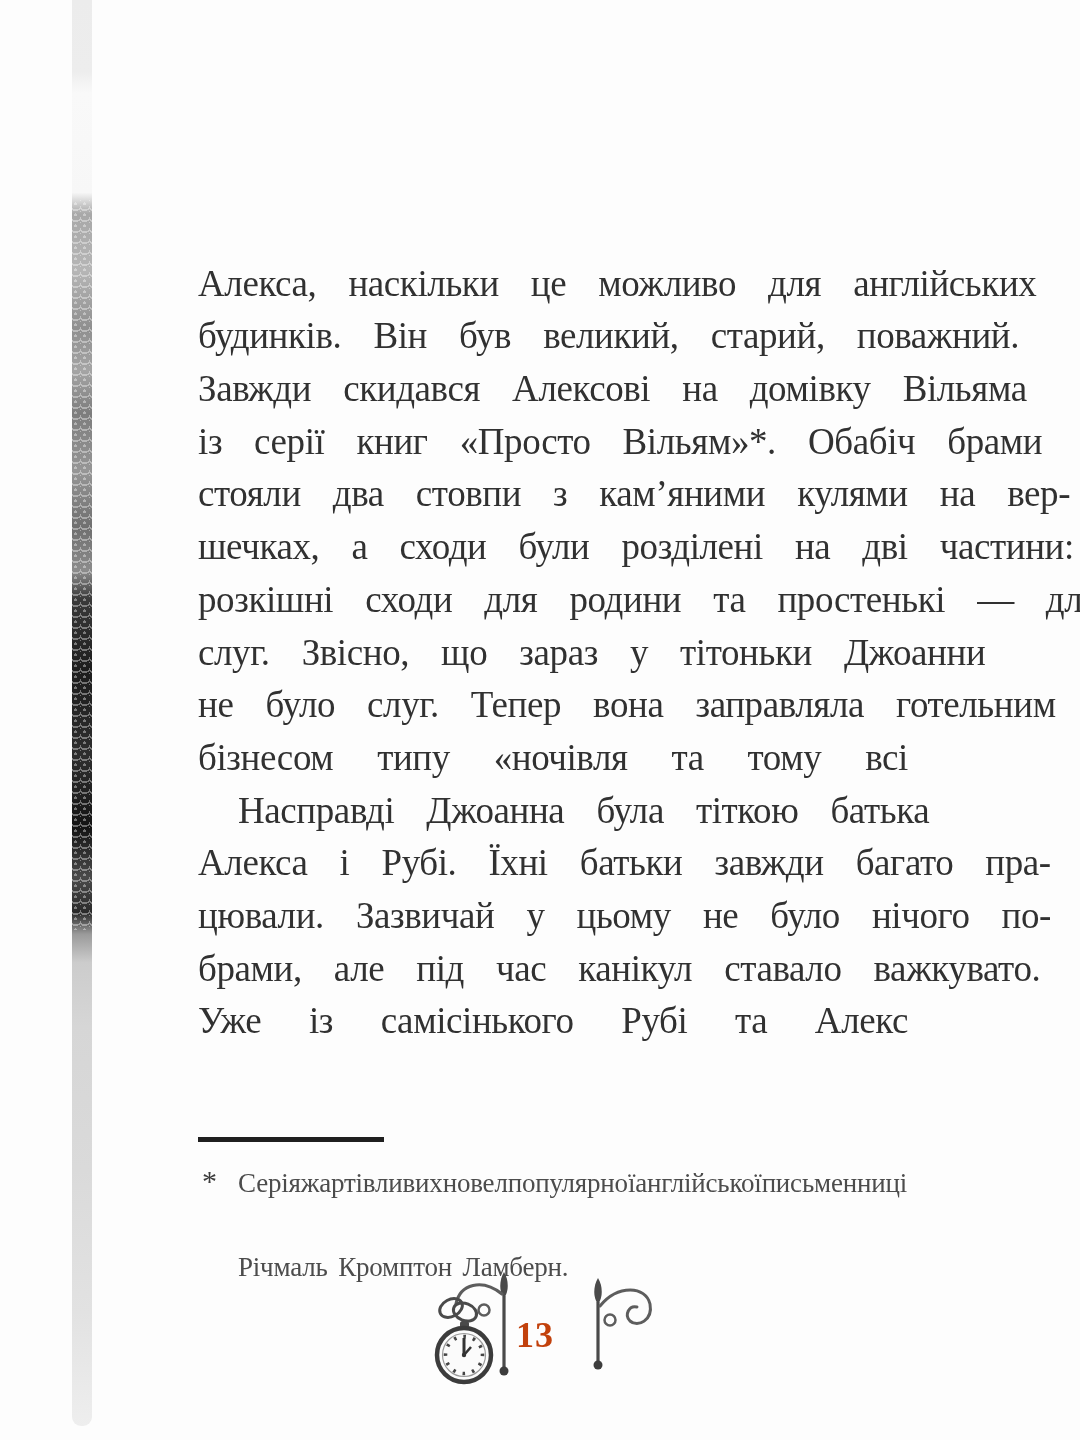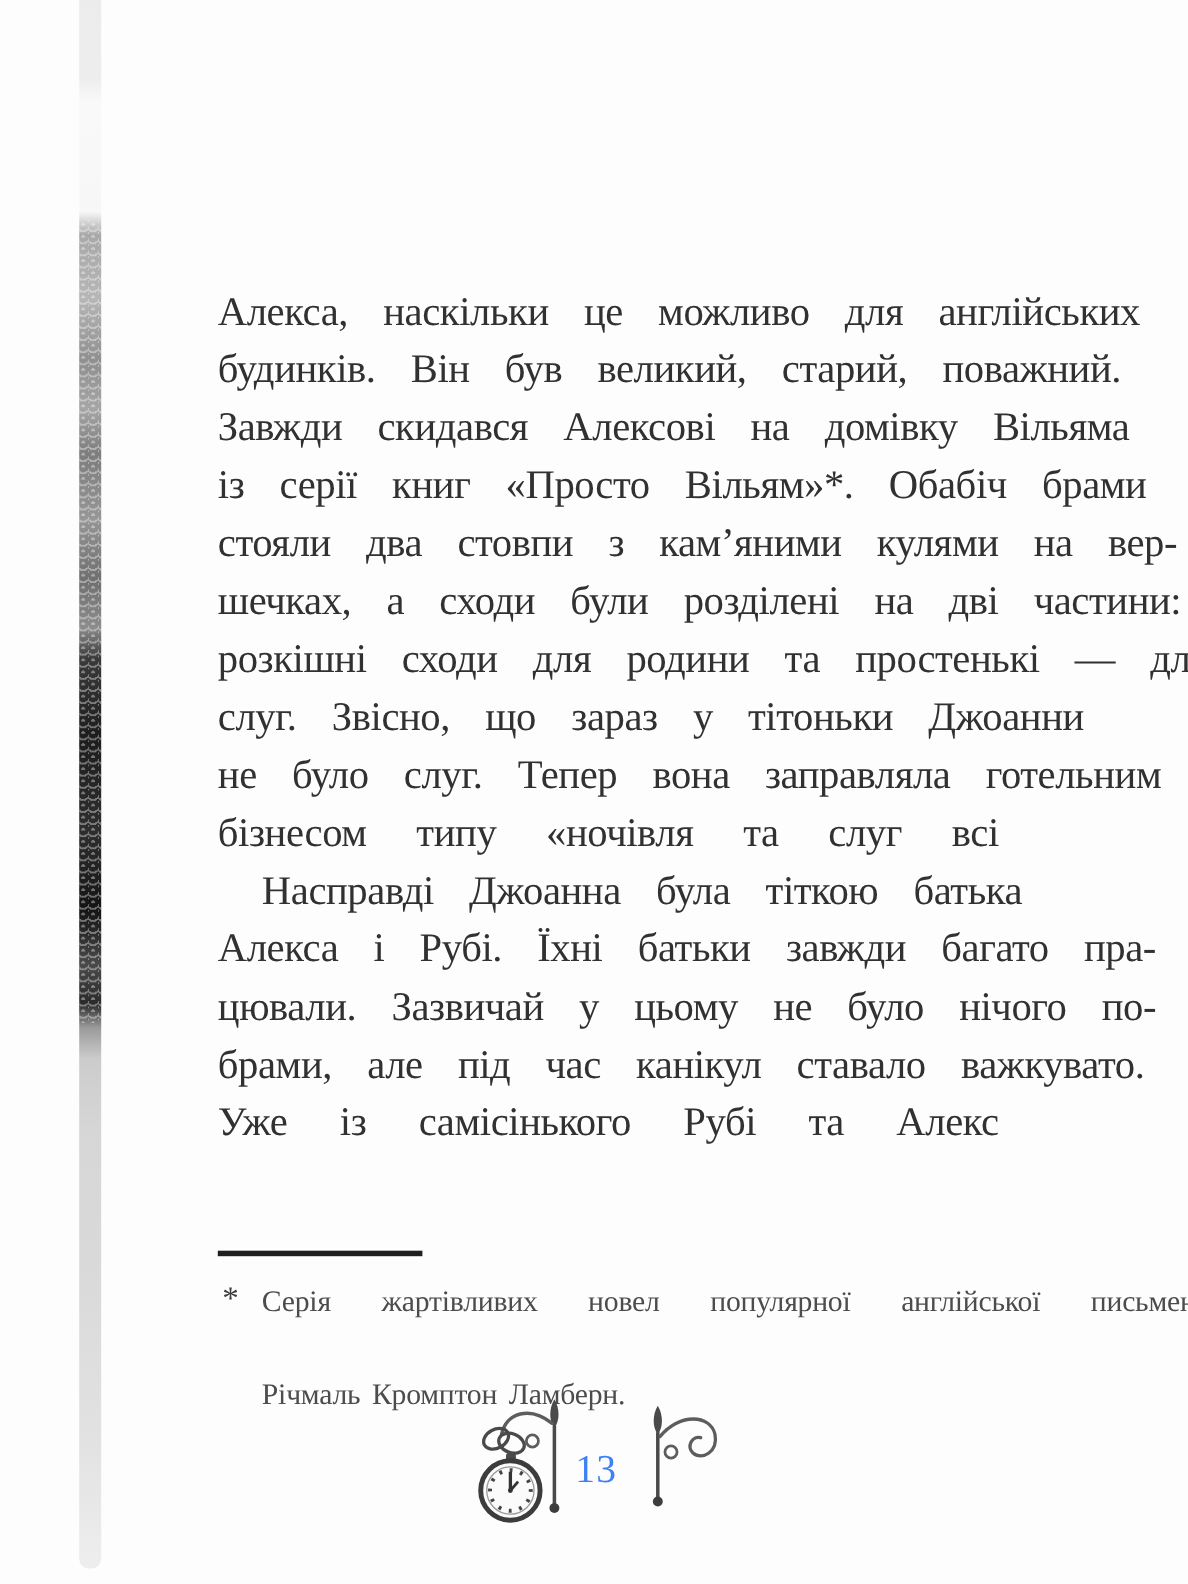--- a/index.html
+++ b/index.html
@@ -37,29 +37,29 @@
   .line.justify{display:flex;justify-content:space-between;align-items:flex-end;padding-bottom:6px;box-sizing:border-box;gap:32px;}
   .line.plain{line-height:52.7px;word-spacing:7px;}
   .line.indent{padding-left:40px;}
   
   .footnote-rule{position:absolute;left:198px;top:1137px;width:186px;height:5px;background:#1f1f1f;}
   .footnote-marker{position:absolute;left:202px;top:1164px;font-size:30px;color:#3d3d3d;}
   .footnote-block{
     position:absolute;left:238px;top:1162px;width:668px;
     color:#4c4c4c;font-size:27px;letter-spacing:-0.2px;
   }
-  .fline{height:41px;white-space:nowrap;gap:46px;}
+  .fline{height:41px;white-space:nowrap;}
   .fline.justify{display:flex;justify-content:space-between;align-items:flex-end;padding-bottom:4px;box-sizing:border-box;}
   .fline.plain{line-height:41px;word-spacing:4px;margin-top:44px;}
   
   .ornament-left{position:absolute;left:424px;top:1268px;}
   .ornament-right{position:absolute;left:584px;top:1276px;}
   .page-number{
-    position:absolute;left:516px;top:1314px;width:52px;text-align:center;
-    font-size:36px;font-weight:normal;color:#3b82f6;letter-spacing:1px;
+    position:absolute;left:516px;top:1314px;width:52px;
+    font-size:36px;font-weight:bold;color:#c2410c;letter-spacing:1px;
   }
 </style>
 </head>
 <body>
 
 <div class="edge-strip">
   <div class="speckle"></div>
 </div>
 
 <div class="text-block" id="text-block">
@@ -142,21 +142,21 @@
       <span>Тепер</span>
       <span>вона</span>
       <span>заправляла</span>
       <span>готельним</span>
     </div>
     <div class="line justify">
       <span>бізнесом</span>
       <span>типу</span>
       <span>«ночівля</span>
       <span>та</span>
-      <span>слуг</span>
+      <span>тому</span>
       <span>всі</span>
     </div>
     <div class="line justify indent">
       <span>Насправді</span>
       <span>Джоанна</span>
       <span>була</span>
       <span>тіткою</span>
       <span>батька</span>
     </div>
     <div class="line justify">

